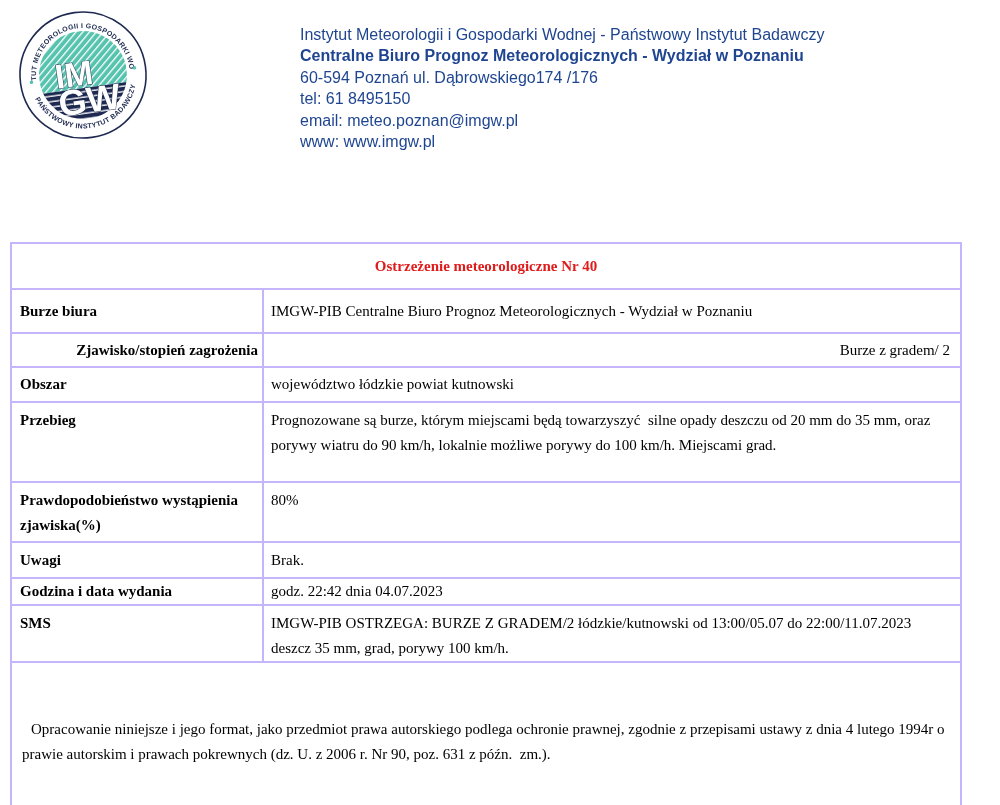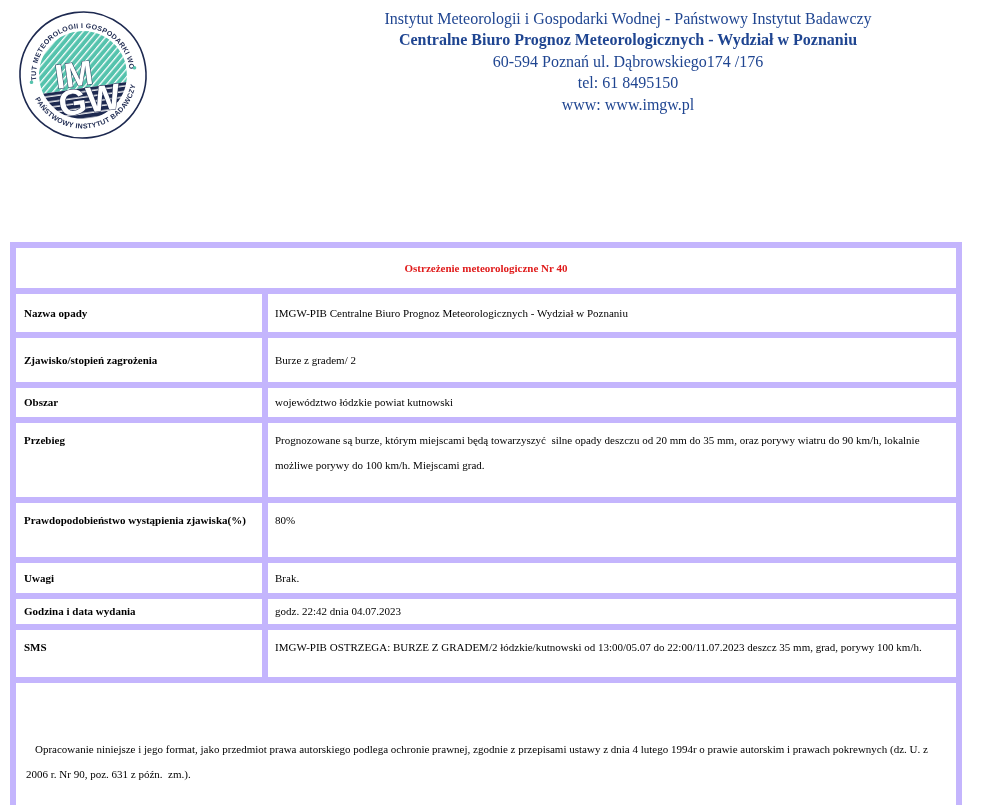--- a/index.html
+++ b/index.html
@@ -17,25 +17,25 @@
   
   .logo-wrap {
     position: absolute;
     left: 16px;
     top: 6px;
     width: 134px;
     height: 138px;
   }
   .org-header {
     position: absolute;
-    top: 8px;
+    top: 24px;
     right: 44px;
     left: 300px;
-    text-align: center;
-    font-family: Liberation Serif, serif;
+    text-align: left;
+    font-family: Liberation Sans, sans-serif;
     font-size: 16px;
     line-height: 21.4px;
     color: #1f4591;
   }
   .org-header .bold { font-weight: bold; }
 
   .ring-text {
     font-family: "Liberation Sans", sans-serif;
     font-size: 7px;
     font-weight: bold;
@@ -56,22 +56,22 @@
   table.warning {
     position: absolute;
     left: 10px;
     top: 242px;
     width: 952px;
     border-collapse: collapse;
     table-layout: fixed;
     font-family: "Liberation Serif", serif;
   }
   table.warning td {
-    border: 6px solid #c4b5fd;
-    font-size: 11px;
+    border: 2px solid #c4b5fd;
+    font-size: 15px;
     vertical-align: middle;
     white-space: pre-wrap;
   }
   td.title-cell {
     height: 46px;
     text-align: center;
     font-weight: bold;
     font-size: 20px;
     color: #e01b1b;
   }
@@ -84,21 +84,21 @@
   td.val {
     padding-left: 7px;
     padding-right: 10px;
     line-height: 25px;
   }
   tr.top td {
     vertical-align: top;
     padding-top: 5px;
   }
   tr.r-nazwa    { height: 44px; }
-  tr.r-zjawisko { height: 50px; }
+  tr.r-zjawisko { height: 34px; text-align: right; }
   tr.r-obszar   { height: 35px; }
   tr.r-waznosc  { height: 35px; }
   tr.r-przebieg { height: 80px; }
   tr.r-prawd    { height: 60px; }
   tr.r-uwagi    { height: 36px; }
   tr.r-godzina  { height: 24px; }
   tr.r-sms      { height: 53px; }
   tr.r-footer   { height: 98px; }
   td.footer-cell {
     vertical-align: top;
@@ -149,35 +149,36 @@
         <circle cx="119" cy="69" r="1.8" fill="#55c3ad"></circle>
       </g>
     </svg>
   </div>
 
   <div class="org-header">
     <div>Instytut Meteorologii i Gospodarki Wodnej - Państwowy Instytut Badawczy</div>
     <div class="bold">Centralne Biuro Prognoz Meteorologicznych - Wydział w Poznaniu</div>
     <div>60-594 Poznań ul. Dąbrowskiego174 /176</div>
     <div>tel: 61 8495150</div>
+    <div>email: meteo.poznan@imgw.pl</div>
     <div>www: www.imgw.pl</div>
   </div>
 
   <table class="warning">
     <colgroup>
       <col style="width:252px">
       <col>
     </colgroup>
     <tbody>
       <tr>
         <td class="title-cell" colspan="2">Ostrzeżenie meteorologiczne Nr 40</td>
       </tr>
 
       <tr class="r-nazwa">
-        <td class="lbl">Nazwa opady</td>
+        <td class="lbl">Burze biura</td>
         <td class="val">IMGW-PIB Centralne Biuro Prognoz Meteorologicznych - Wydział w Poznaniu</td>
       </tr>
 
       <tr class="r-zjawisko">
         <td class="lbl">Zjawisko/stopień zagrożenia</td>
         <td class="val">Burze z gradem/ 2</td>
       </tr>
 
       <tr class="r-obszar">
         <td class="lbl">Obszar</td>

